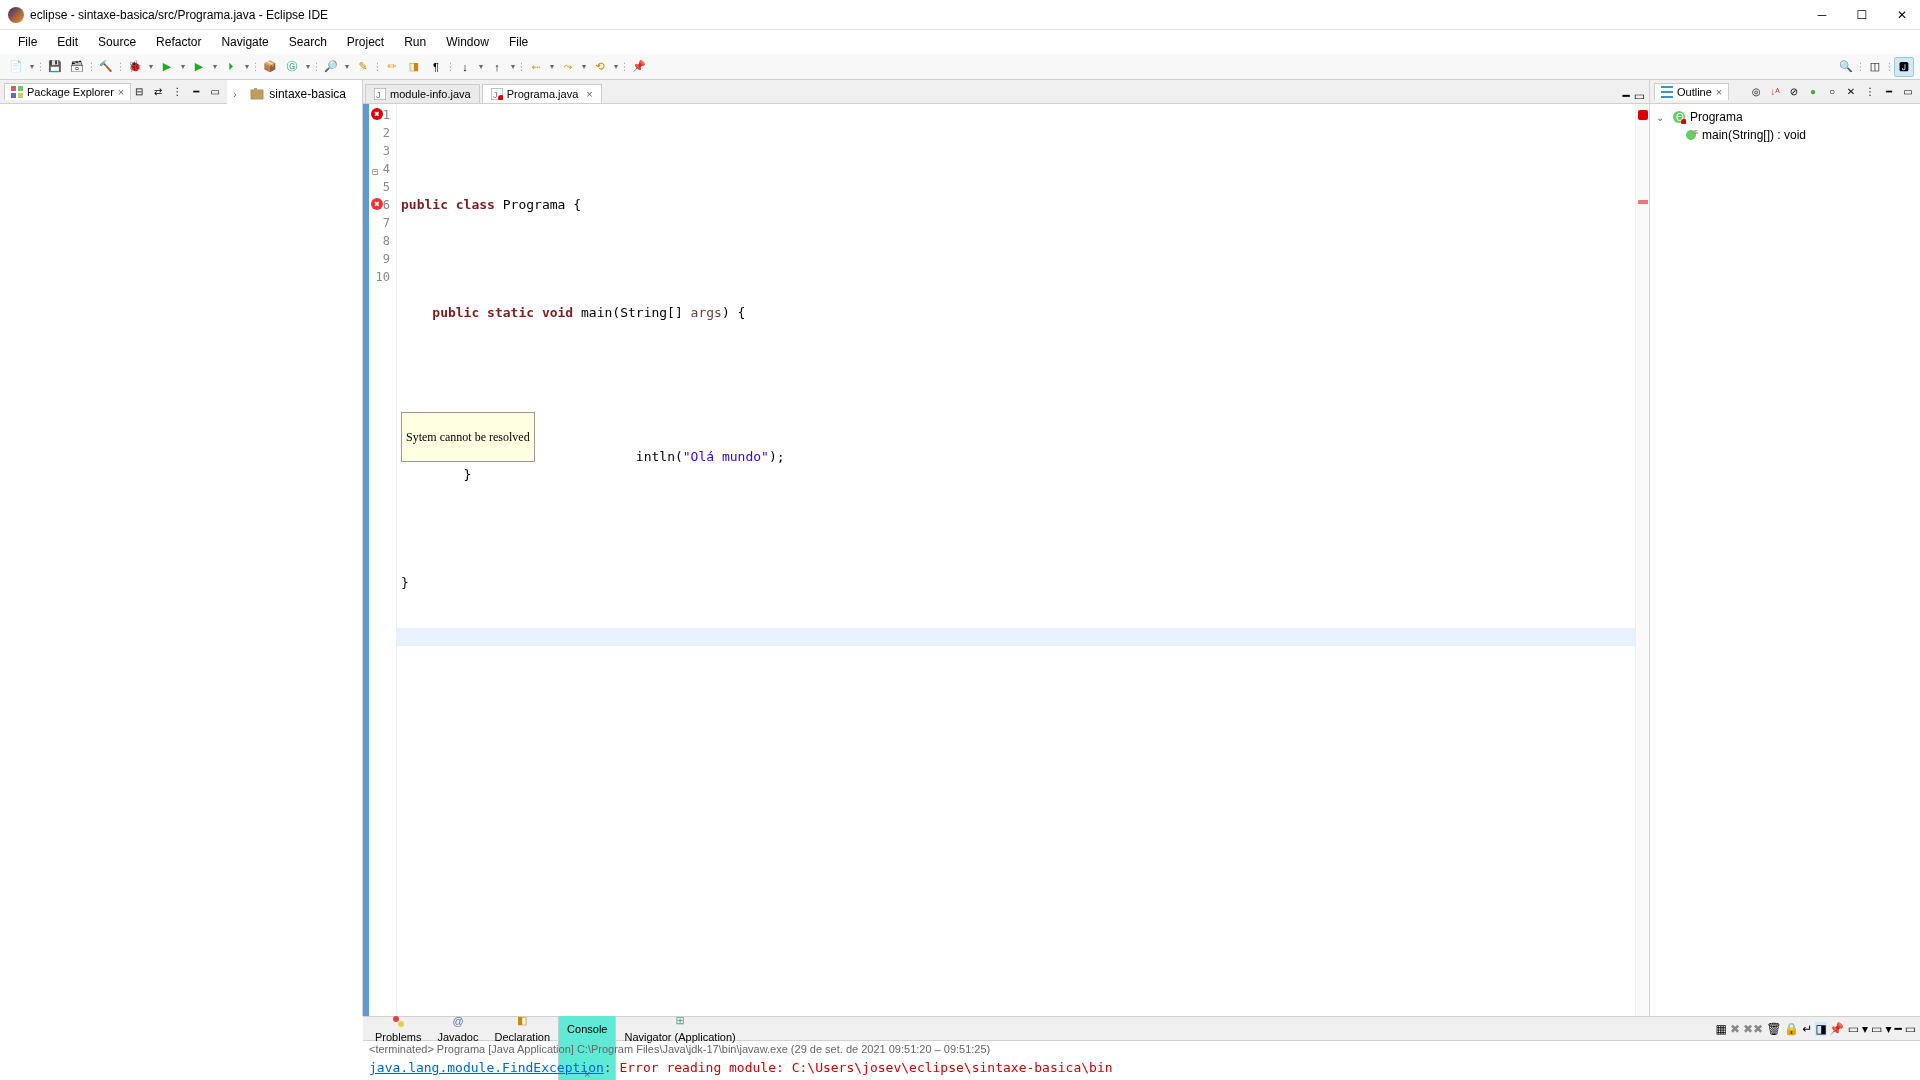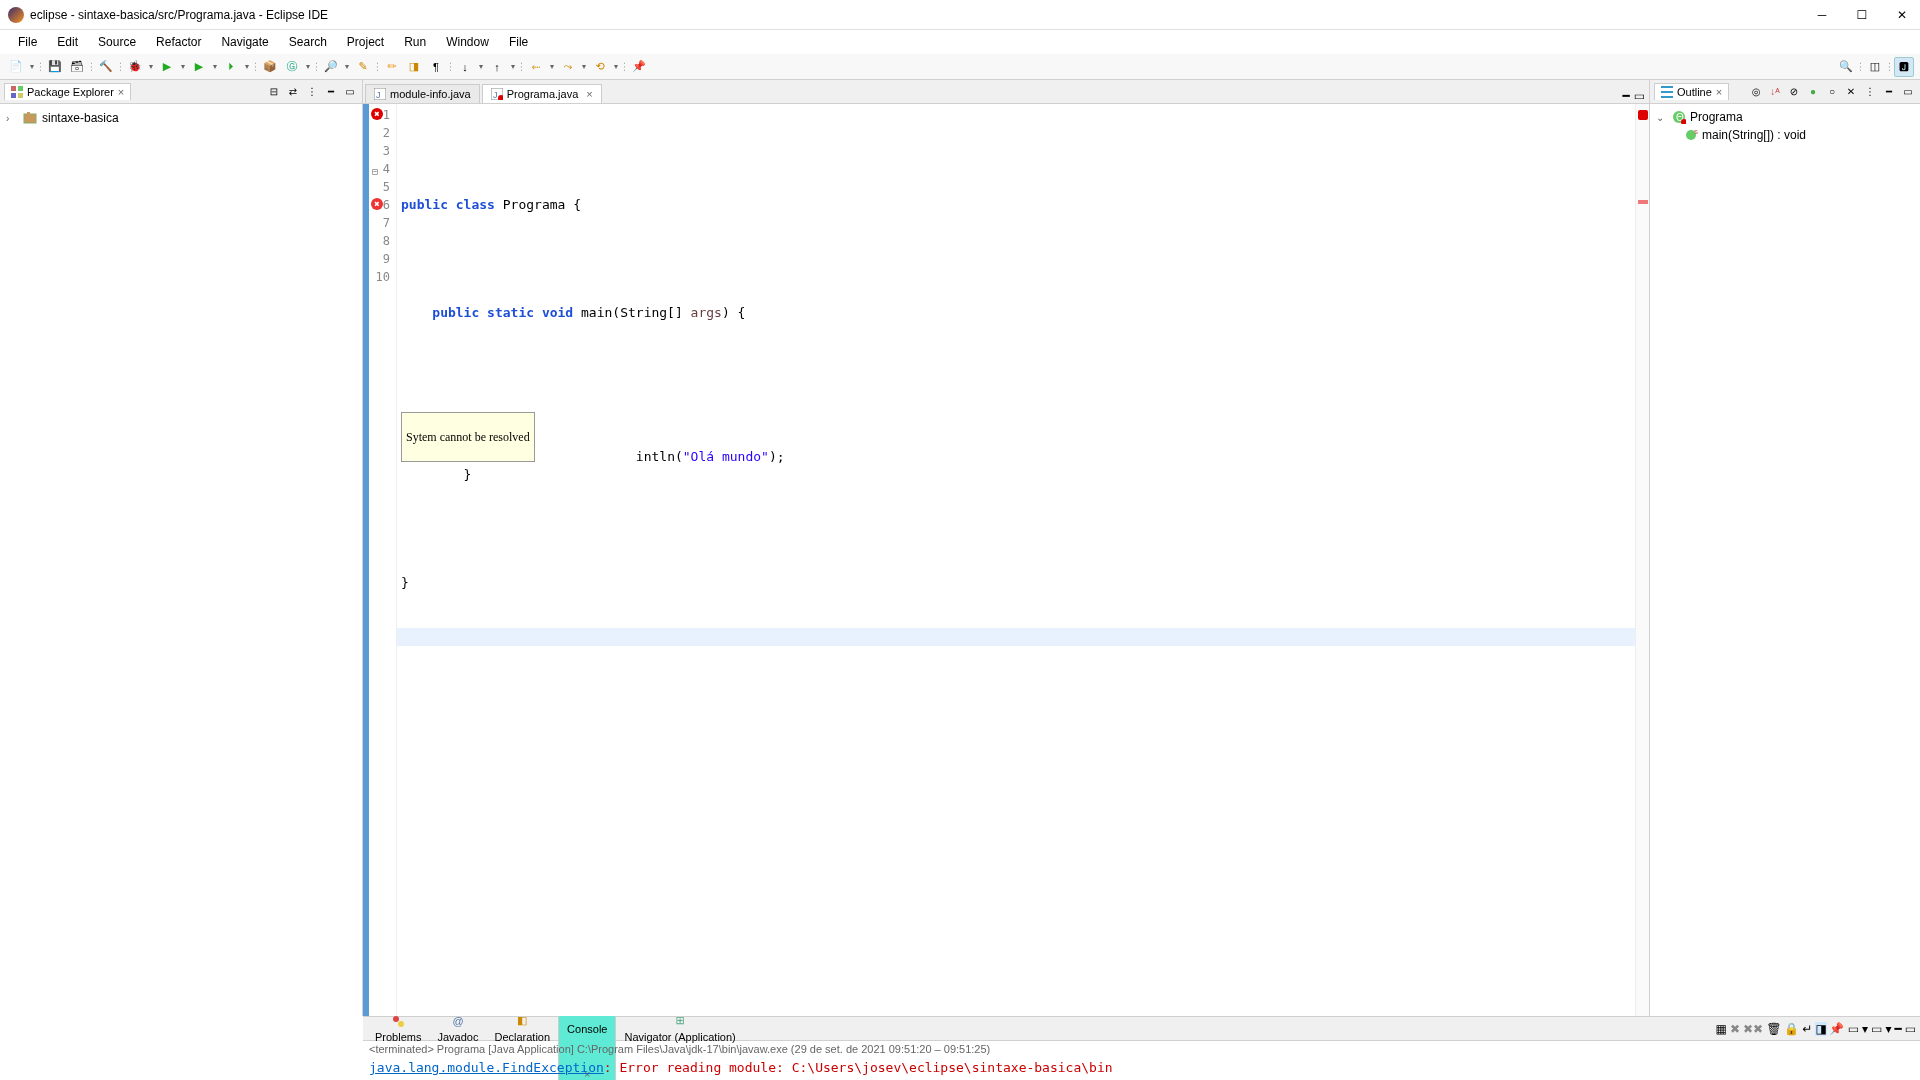--- a/index.html
+++ b/index.html
@@ -20,21 +20,21 @@
     .toolbar { height: 26px; display: flex; align-items: center; padding: 0 6px; background: #f8f8f8; border-bottom: 1px solid #d0d0d0; gap: 2px; }
     .toolbar .tbtn { width: 20px; height: 20px; display: flex; align-items: center; justify-content: center; cursor: pointer; border-radius: 2px; font-size: 11px; }
     .toolbar .sep { width: 5px; display: flex; align-items: center; justify-content: center; color: #aaa; font-size: 10px; }
     .toolbar .spacer { flex: 1; }
     .toolbar .drop { width: 8px; color: #666; font-size: 8px; display: flex; align-items: center; justify-content: center; cursor: pointer; }
     
     
     .main-area { display: flex; height: calc(1080px - 30px - 24px - 26px - 24px - 40px); }
     
     
-    .package-explorer { width: 363px; border-right: 1px solid #d0d0d0; display: flex; flex-direction: column; }
+    .package-explorer { width: 363px; border-right: 1px solid #d0d0d0; display: flex; }
     .view-header { height: 24px; background: #f0f0f0; border-bottom: 1px solid #d0d0d0; display: flex; align-items: center; padding: 0 4px; }
     .view-tab { display: flex; align-items: center; gap: 4px; padding: 2px 6px; background: #fff; border: 1px solid #ccc; border-bottom: none; font-size: 11px; }
     .view-tab .icon-sq { width: 12px; height: 12px; display: inline-block; }
     .view-header .header-icons { margin-left: auto; display: flex; gap: 3px; }
     .view-header .hicon { width: 16px; height: 16px; display: flex; align-items: center; justify-content: center; font-size: 10px; cursor: pointer; }
     .tree { padding: 4px 6px; flex: 1; overflow: auto; }
     .tree-row { display: flex; align-items: center; gap: 4px; padding: 2px 0; cursor: pointer; }
     .tree-caret { width: 12px; color: #666; font-size: 10px; }
     .tree-icon { width: 16px; height: 16px; display: inline-flex; align-items: center; justify-content: center; font-size: 11px; }
     
@@ -46,21 +46,21 @@
     .editor-tab .close-x { font-size: 11px; color: #666; margin-left: 4px; }
     .editor-tabs .right-icons { margin-left: auto; display: flex; gap: 4px; padding-right: 4px; }
     
     .editor-body { flex: 1; display: flex; position: relative; background: #fff; overflow: hidden; }
     .gutter { width: 28px; background: #fff; border-right: 1px solid #eee; text-align: right; padding-right: 6px; font-family: Consolas, monospace; font-size: 12px; color: #888; line-height: 18px; padding-top: 2px; position: relative; }
     .gutter .err-icon { position: absolute; left: 2px; width: 12px; height: 12px; background: #d00; border-radius: 50%; color: #fff; font-size: 9px; display: flex; align-items: center; justify-content: center; }
     .gutter .fold-icon { position: absolute; left: 3px; color: #888; font-size: 10px; }
     .code-area { flex: 1; font-family: Consolas, monospace; font-size: 13px; line-height: 18px; padding-top: 2px; position: relative; white-space: pre; }
     .code-line { height: 18px; padding-left: 4px; }
     .code-line.current { background: #e8f2fe; }
-    .kw { color: #1d4ed8; font-weight: bold; }
+    .kw { color: #7f1d1d; font-weight: bold; }
     .str { color: #2a00ff; }
     .param { color: #6a3e3e; }
     .left-strip-blue { width: 6px; background: #5a9bd5; }
     .overview-ruler { width: 14px; background: #fafafa; border-left: 1px solid #eee; position: relative; }
     .overview-ruler .ruler-err { position: absolute; left: 2px; top: 6px; width: 10px; height: 10px; background: #d00; border-radius: 2px; }
     .overview-ruler .ruler-mark { position: absolute; left: 2px; width: 10px; height: 4px; background: #e77; }
     
     .hover-tooltip { position: absolute; left: 4px; top: 0; background: #ffffe1; border: 1px solid #999; padding: 15px 4px; font-size: 12px; font-family: "Segoe UI"; z-index: 10; }
     
     

